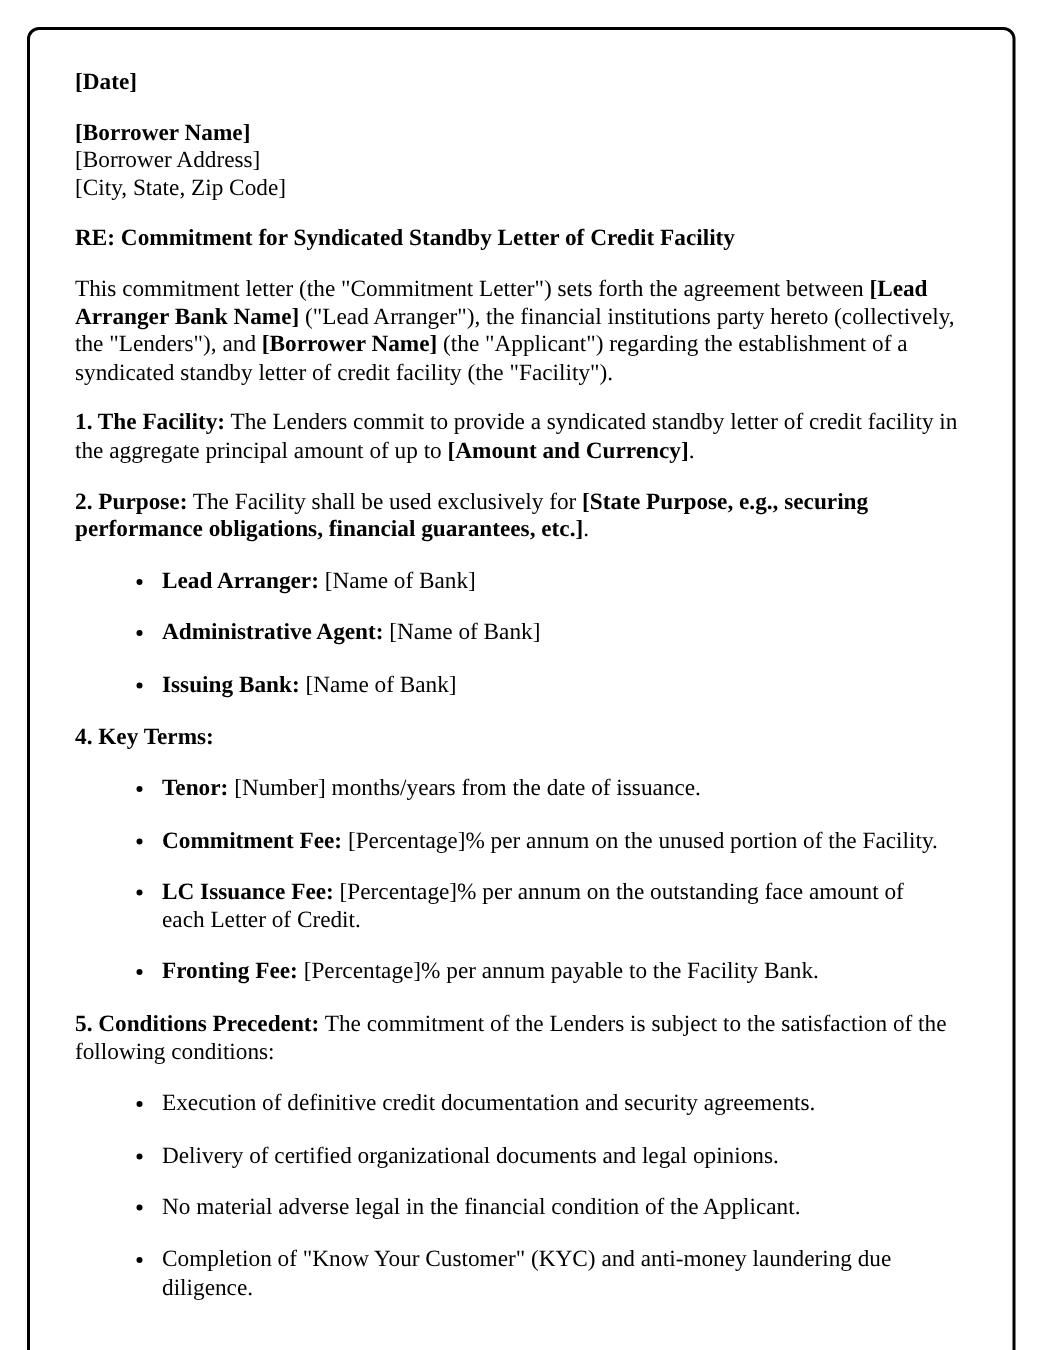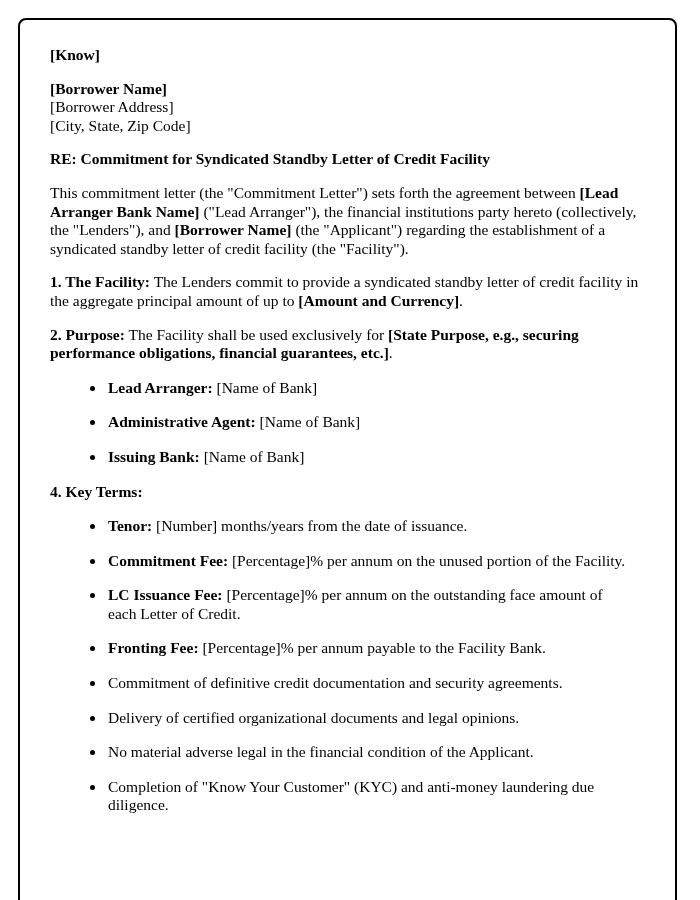--- a/index.html
+++ b/index.html
@@ -49,39 +49,40 @@
     padding: 0 0 0 2px;
   }
   b { font-weight: bold; }
 </style>
 </head>
 <body>
 
 <div class="page">
   <div class="letter-frame">
     <div class="letter-content">
-        <p><b>[Know]</b></p>
+        <p><b>[Date]</b></p>
         <p class="address"><b>[Borrower Name]</b><br><span>[Borrower Address]</span><br><span>[City, State, Zip Code]</span></p>
         <p><b>RE: Commitment for Syndicated Standby Letter of Credit Facility</b></p>
         <p><span>This commitment letter (the "Commitment Letter") sets forth the agreement between </span><b>[Lead Arranger Bank Name]</b><span> ("Lead Arranger"), the financial institutions party hereto (collectively, the "Lenders"), and </span><b>[Borrower Name]</b><span> (the "Applicant") regarding the establishment of a syndicated standby letter of credit facility (the "Facility").</span></p>
         <p><b>1. The Facility:</b><span> The Lenders commit to provide a syndicated standby letter of credit facility in the aggregate principal amount of up to </span><b>[Amount and Currency]</b><span>.</span></p>
         <p><b>2. Purpose:</b><span> The Facility shall be used exclusively for </span><b>[State Purpose, e.g., securing performance obligations, financial guarantees, etc.]</b><span>.</span></p>
         <ul>
           <li><b>Lead Arranger:</b><span> [Name of Bank]</span></li>
           <li><b>Administrative Agent:</b><span> [Name of Bank]</span></li>
           <li><b>Issuing Bank:</b><span> [Name of Bank]</span></li>
         </ul>
         <p><b>4. Key Terms:</b></p>
         <ul>
           <li><b>Tenor:</b><span> [Number] months/years from the date of issuance.</span></li>
           <li><b>Commitment Fee:</b><span> [Percentage]% per annum on the unused portion of the Facility.</span></li>
           <li><b>LC Issuance Fee:</b><span> [Percentage]% per annum on the outstanding face amount of each Letter of Credit.</span></li>
           <li><b>Fronting Fee:</b><span> [Percentage]% per annum payable to the Facility Bank.</span></li>
         </ul>
+        <p><b>5. Conditions Precedent:</b><span> The commitment of the Lenders is subject to the satisfaction of the following conditions:</span></p>
         <ul>
-          <li><span>Commitment of definitive credit documentation and security agreements.</span></li>
+          <li><span>Execution of definitive credit documentation and security agreements.</span></li>
           <li><span>Delivery of certified organizational documents and legal opinions.</span></li>
           <li><span>No material adverse legal in the financial condition of the Applicant.</span></li>
           <li><span>Completion of "Know Your Customer" (KYC) and anti-money laundering due diligence.</span></li>
         </ul>
       </div>
   </div>
 </div>
 
 </body></html>

